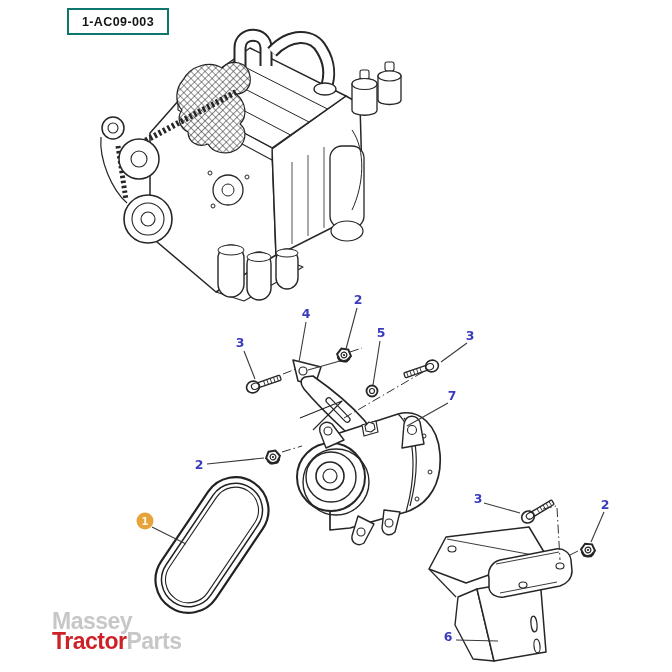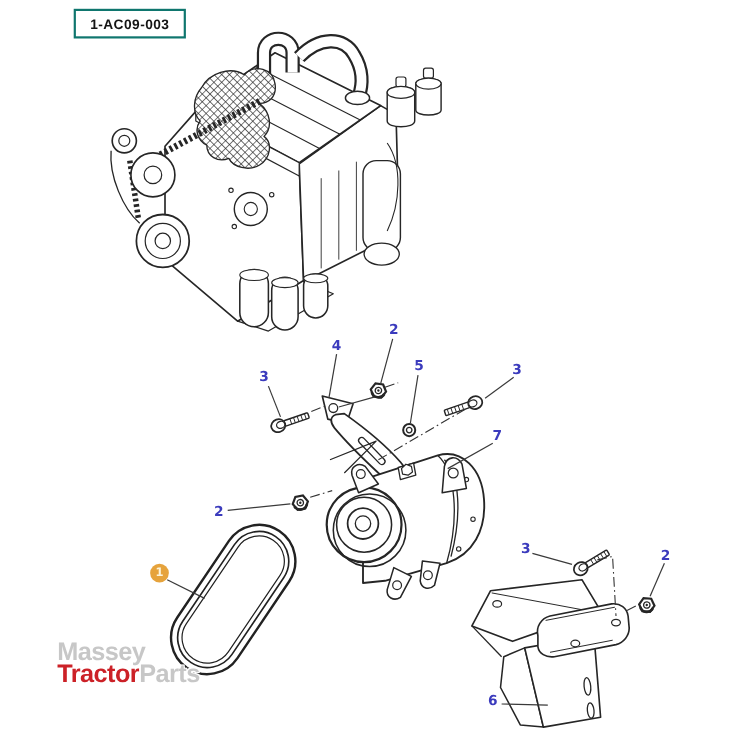--- a/index.html
+++ b/index.html
@@ -28,21 +28,21 @@
     color:var(--callout-blue);font-weight:bold;font-size:12.5px;
     font-family:"DejaVu Sans",sans-serif;z-index:5;line-height:1;
   }
   .callout.circle{
     width:17px;height:17px;border-radius:50%;
     background:var(--highlight-orange);color:var(--highlight-text);
     display:flex;align-items:center;justify-content:center;
     font-size:10.5px;
   }
   .watermark{
-    position:absolute;left:52px;top:582px;z-index:1;
+    position:absolute;left:52px;top:611px;z-index:1;
     font-family:"Liberation Sans",sans-serif;font-weight:700;
     letter-spacing:-0.5px;line-height:20px;
   }
   .wm1{
     font-size:23px;color:var(--watermark-gray);
     text-shadow:1px 1px 0 #fff,-1px -1px 0 #fff,1px -1px 0 #fff,-1px 1px 0 #fff;
   }
   .wm2{font-size:23px;}
   .wm-red{color:var(--watermark-red);}
   .wm-gray{

